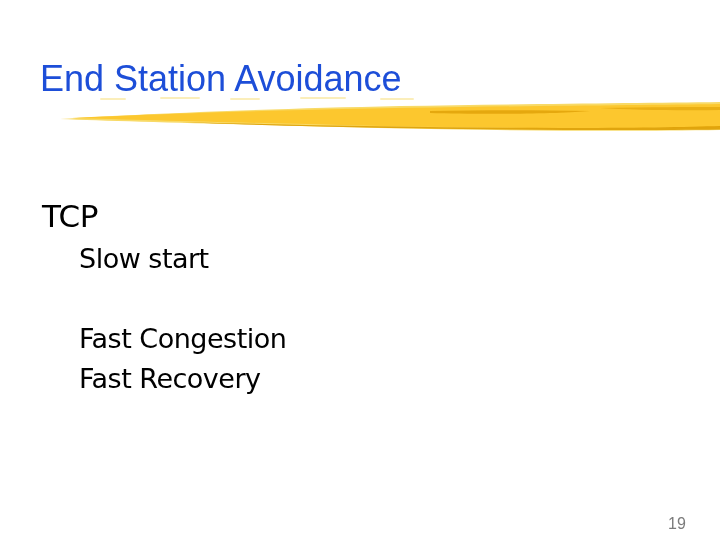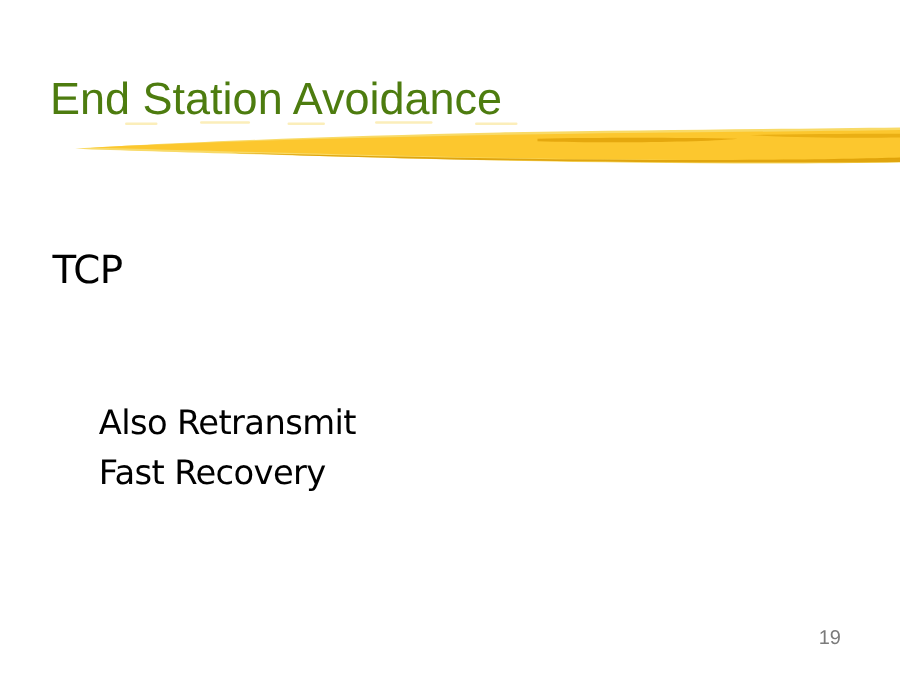--- a/index.html
+++ b/index.html
@@ -17,21 +17,21 @@
   }
   .slide-title {
     position: absolute;
     left: 40px;
     top: 61px;
     margin: 0;
     font-family: "Liberation Sans", sans-serif;
     font-size: 36px;
     font-weight: 400;
     line-height: 1;
-    color: #4d7c0f;
+    color: #1d4ed8;
     white-space: nowrap;
     text-align: right;
   }
   .brush-svg {
     position: absolute;
     left: 0;
     top: 96px;
     width: 720px;
     height: 44px;
   }
@@ -50,21 +50,21 @@
     font-size: 31px;
   }
   .level2 {
     left: 79px;
     font-size: 27px;
   }
   .page-number {
     position: absolute;
     left: 655px;
     top: 503px;
-    margin: 0;
+    margin: 13px;
     font-family: "Liberation Sans", sans-serif;
     font-size: 16px;
     line-height: 1;
     color: #7b7b7b;
   }
 </style>
 </head>
 <body>
 
 <div class="slide">
@@ -108,21 +108,22 @@
       <path opacity="0.6" d="M 600 12
                C 650 11, 690 11, 720 11
                L 720 14
                C 680 14.5, 630 14, 600 12 Z" fill="#dd9e04"></path>
     </g>
   </svg>
 
 
   <p class="body-line level1" style="top:201px">TCP</p>
 
+  <p class="body-line level2" style="top:245px">Slow start</p>
 
 
-  <p class="body-line level2" style="top:325px">Also Retransmit</p>
+  <p class="body-line level2" style="top:325px">Fast Congestion</p>
 
   <p class="body-line level2" style="top:365px">Fast Recovery</p>
 
   <p class="page-number">19</p>
 
 </div>
 
 </body></html>

